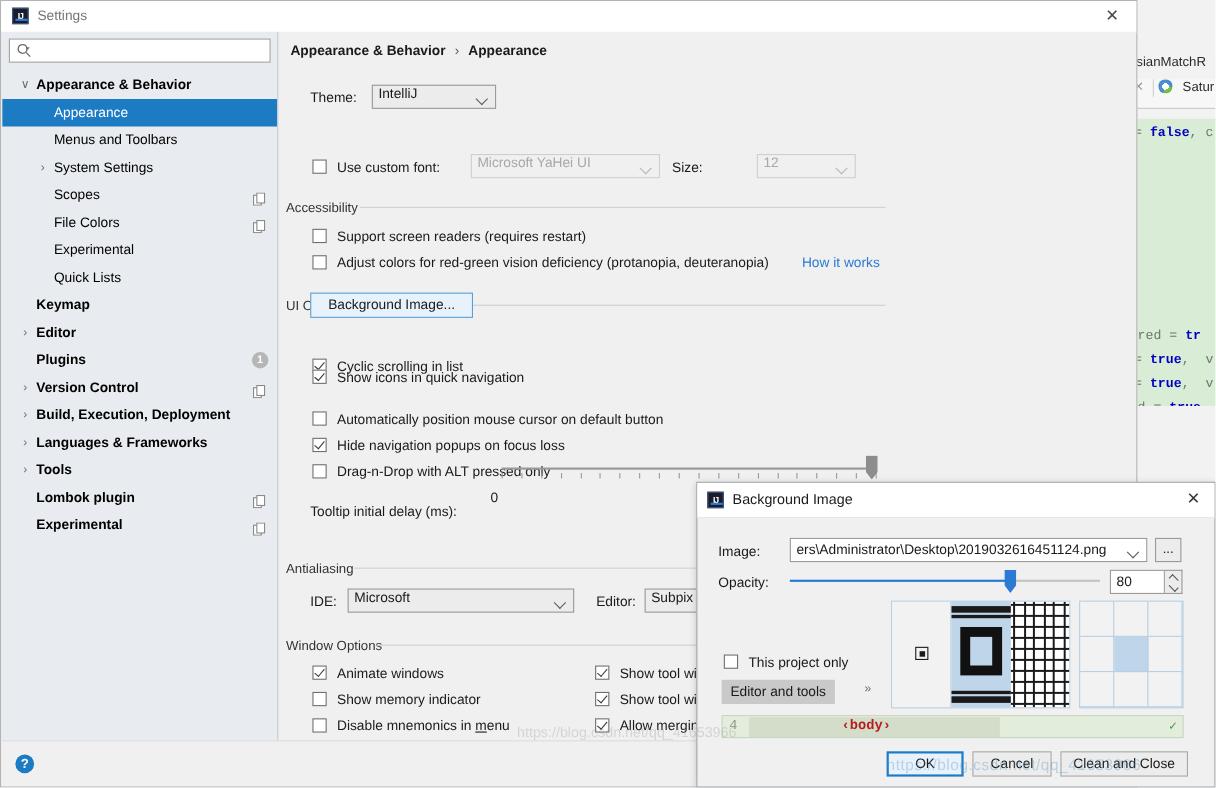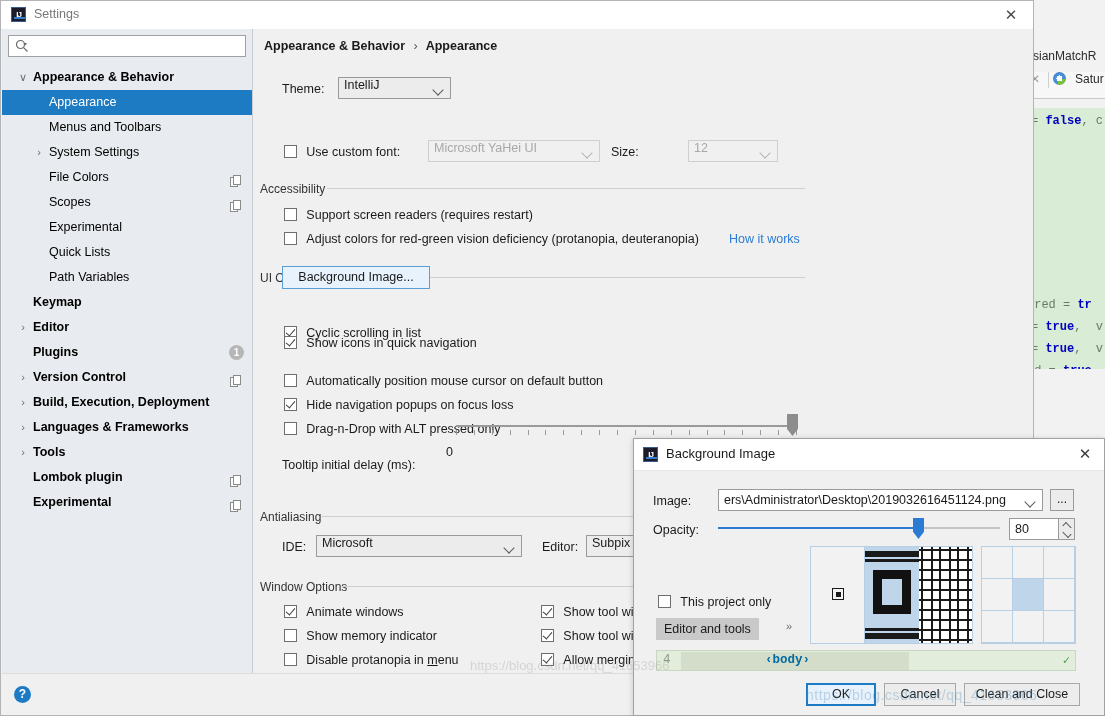--- a/index.html
+++ b/index.html
@@ -318,21 +318,21 @@
   }
   .grid-box .c.on { background:#bed5ea; }
 
   .code-strip {
     position:absolute; left:656px; top:650px; width:420px; height:21px;
     background:#e3eddc; border:1px solid #c9d6c2; box-sizing:border-box;
     font-family:"Liberation Mono", monospace; font-size:12.5px;
   }
   .code-strip .num { position:absolute; left:6px; top:2px; color:#8a9a86; }
   .code-strip .hl { position:absolute; left:24px; top:1px; width:228px; height:18px; background:#d3ddc9; }
-  .code-strip .tag { position:absolute; left:108px; top:2px; color:#0369a1; font-weight:bold; }
+  .code-strip .tag { position:absolute; left:108px; top:2px; color:#b91c1c; font-weight:bold; }
   .code-strip .chk { position:absolute; right:5px; top:2px; color:#4c9a4c; font-size:12px; }
   .dbtn {
     position:absolute; top:683px; height:23px;
     background:#ececec; border:1px solid #a8a8a8; box-sizing:border-box;
     font-size:12.5px; color:#1a1a1a; text-align:center; line-height:21px; cursor:default;
   }
   .dbtn.default { background:#e8f2fc; border:2px solid #1d7bc4; line-height:19px; }
 
   .watermark {
     position:absolute; left:806px; top:687px; width:300px; height:18px;
@@ -400,41 +400,38 @@
             <span class="lbl">Appearance</span>
           </div>
           <div class="trow lvl1">
             <span class="lbl">Menus and Toolbars</span>
           </div>
           <div class="trow lvl1 hasarrow">
             <span class="arrow" style="left: 30px;">›</span>
             <span class="lbl">System Settings</span>
           </div>
           <div class="trow lvl1">
+            <span class="lbl">Scopes</span>
+            <span class="copy-ico"><svg viewBox="0 0 12 12" width="12" height="12">
+                <rect x="0.5" y="2.5" width="7" height="9" fill="#fff" stroke="#8a8a8a" stroke-width="1"></rect>
+                <rect x="3.5" y="0.5" width="7" height="9" fill="#fff" stroke="#8a8a8a" stroke-width="1"></rect>
+              </svg></span>
+          </div>
+          <div class="trow lvl1">
             <span class="lbl">File Colors</span>
             <span class="copy-ico"><svg viewBox="0 0 12 12" width="12" height="12">
                 <rect x="0.5" y="2.5" width="7" height="9" fill="#fff" stroke="#8a8a8a" stroke-width="1"></rect>
                 <rect x="3.5" y="0.5" width="7" height="9" fill="#fff" stroke="#8a8a8a" stroke-width="1"></rect>
               </svg></span>
           </div>
           <div class="trow lvl1">
-            <span class="lbl">Scopes</span>
-            <span class="copy-ico"><svg viewBox="0 0 12 12" width="12" height="12">
-                <rect x="0.5" y="2.5" width="7" height="9" fill="#fff" stroke="#8a8a8a" stroke-width="1"></rect>
-                <rect x="3.5" y="0.5" width="7" height="9" fill="#fff" stroke="#8a8a8a" stroke-width="1"></rect>
-              </svg></span>
-          </div>
-          <div class="trow lvl1">
             <span class="lbl">Experimental</span>
           </div>
           <div class="trow lvl1">
             <span class="lbl">Quick Lists</span>
-          </div>
-          <div class="trow lvl1">
-            <span class="lbl">Path Variables</span>
           </div>
           <div class="trow lvl0">
             <span class="lbl">Keymap</span>
           </div>
           <div class="trow lvl0 hasarrow">
             <span class="arrow">›</span>
             <span class="lbl">Editor</span>
           </div>
           <div class="trow lvl0">
             <span class="lbl">Plugins</span>
@@ -573,21 +570,21 @@
       <div class="cb checked" style="position:absolute; left:30px; top:576px;">
         <span class="box"></span>
         <span class="txt">Animate windows</span>
       </div>
       <div class="cb" style="position:absolute; left:30px; top:600px;">
         <span class="box"></span>
         <span class="txt">Show memory indicator</span>
       </div>
       <div class="cb" style="position:absolute; left:30px; top:624px;">
         <span class="box"></span>
-        <span class="txt"><span>Disable protanopia in </span><span class="mnemonic">m</span><span>enu</span></span>
+        <span class="txt"><span>Disable mnemonics in </span><span class="mnemonic">m</span><span>enu</span></span>
       </div>
 
       <div class="cb checked" style="position:absolute; left:287px; top:576px;">
         <span class="box"></span>
         <span class="txt">Show tool wi</span>
       </div>
       <div class="cb checked" style="position:absolute; left:287px; top:600px;">
         <span class="box"></span>
         <span class="txt">Show tool wi</span>
       </div>

